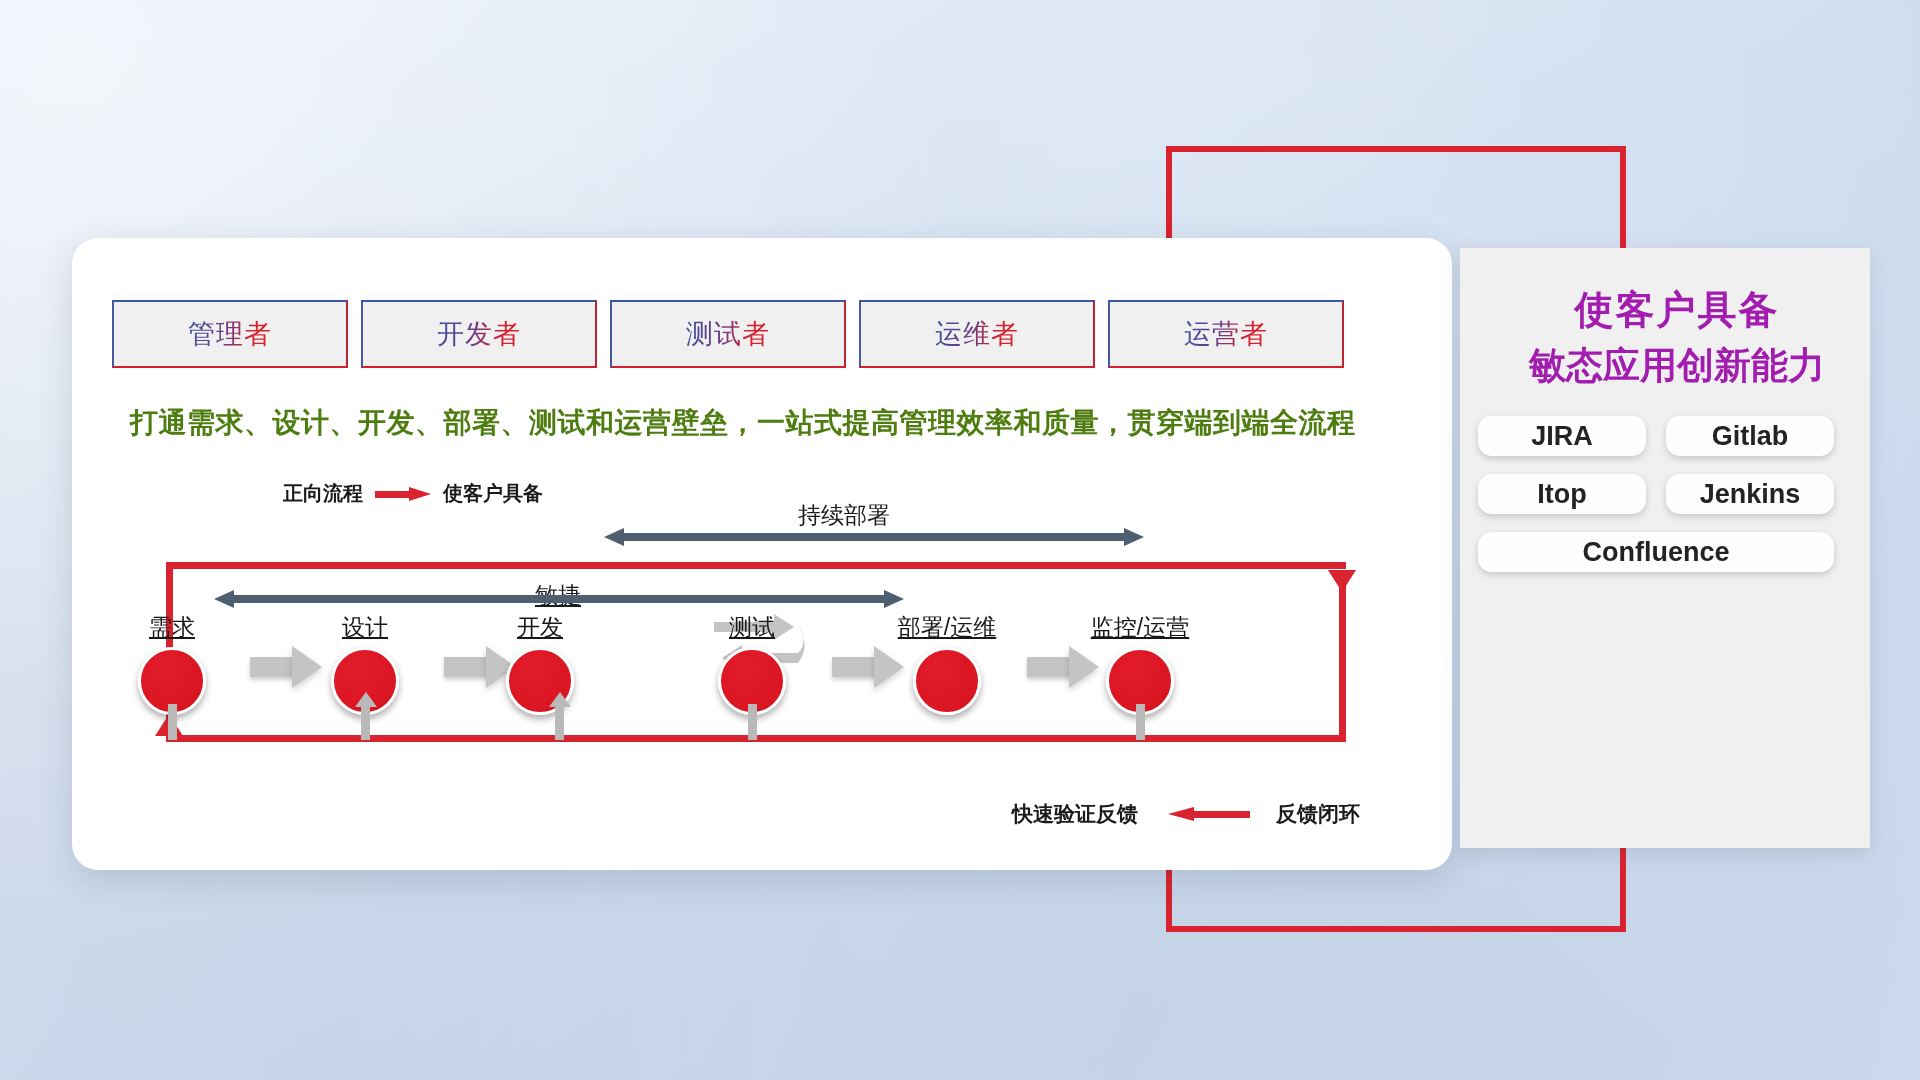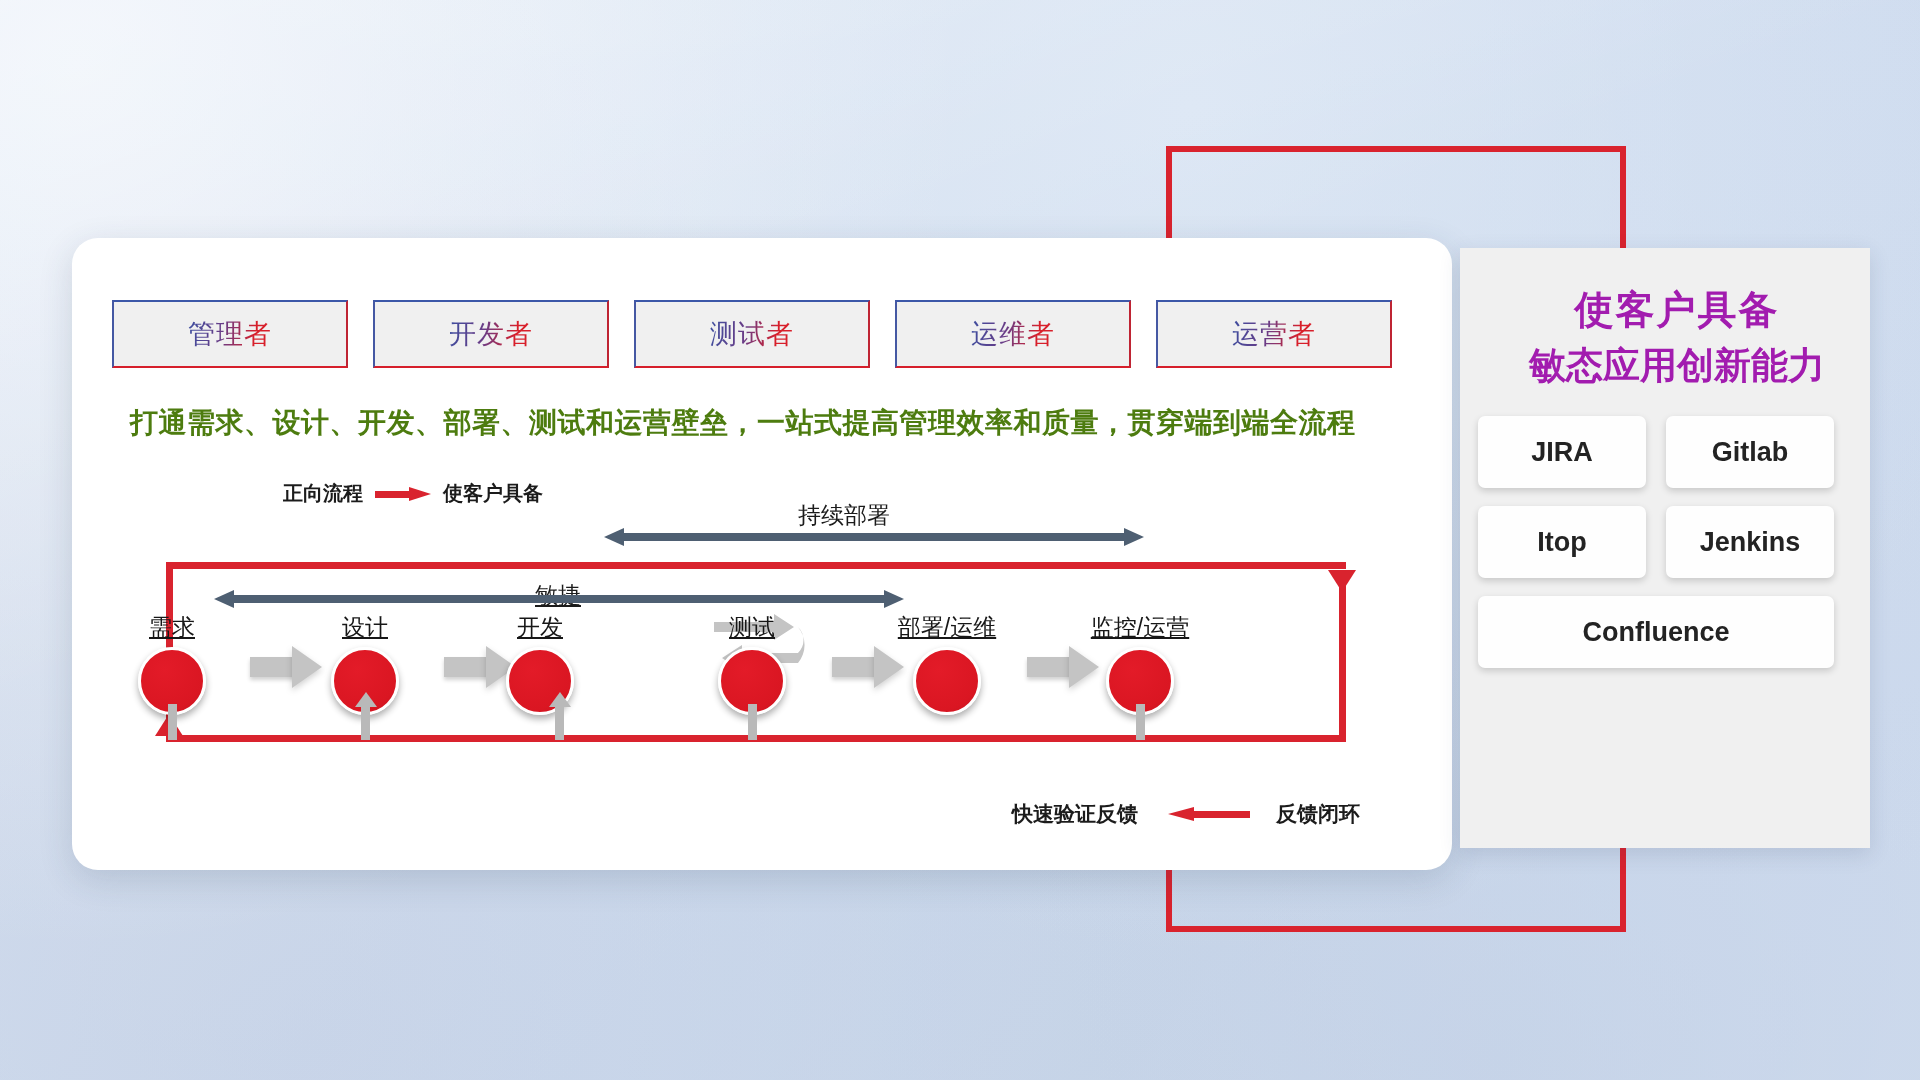--- a/index.html
+++ b/index.html
@@ -36,21 +36,21 @@
   
   #card{
     position:absolute;left:72px;top:238px;width:1380px;height:632px;
     background:#fff;border-radius:26px;
     box-shadow:0 10px 34px rgba(40,60,90,.16);
   }
 
   
   #roles{
     position:absolute;left:112px;top:300px;
-    display:flex;gap:25px;
+    display:flex;gap:13px;
   }
   .role-box{
     width:232px;height:64px;
     background:#f0f0f0;
     border-top:2px solid #3c57a8;
     border-left:2px solid #4558a3;
     border-right:2px solid #bf2433;
     border-bottom:2px solid #d61f2b;
     display:flex;align-items:center;justify-content:center;
     font-size:27px;font-weight:500;letter-spacing:1px;
@@ -185,23 +185,23 @@
     padding:34px 16px 0 0;text-align:center;
     color:#a21caf;font-size:39px;font-weight:bold;line-height:1.45;
     letter-spacing:2px;
     margin-left:40px;
   }
   #panel-title .l2{font-size:37px;letter-spacing:0px;}
   #tools{
     margin:24px 18px 0 18px;display:flex;flex-wrap:wrap;gap:18px 20px;
   }
   .pill{
-    background:#fefefe;border-radius:7px;
+    background:#fefefe;border-radius:14px;
     box-shadow:0 3px 7px rgba(0,0,0,.17);
-    height:72px;display:flex;align-items:center;justify-content:center;
+    height:40px;display:flex;align-items:center;justify-content:center;
     font-size:27px;font-weight:bold;color:#232323;
     width:168px;
   }
   .pill.wide{width:356px;}
 </style>
 </head>
 <body>
 
 <div id="bg"></div>
 

